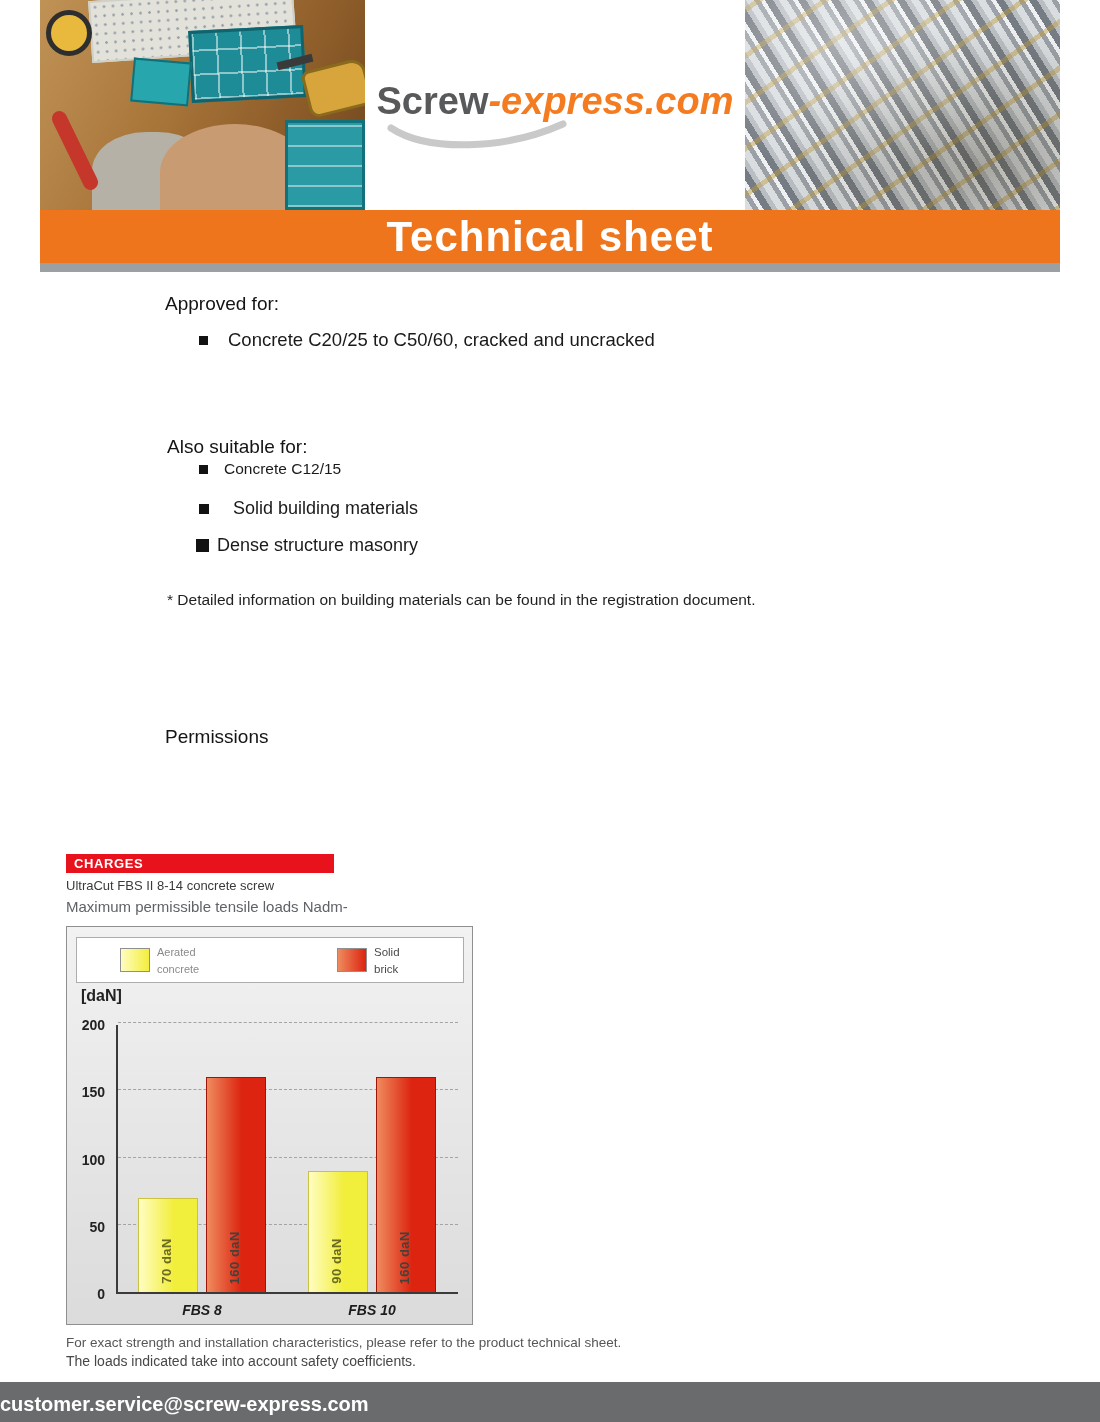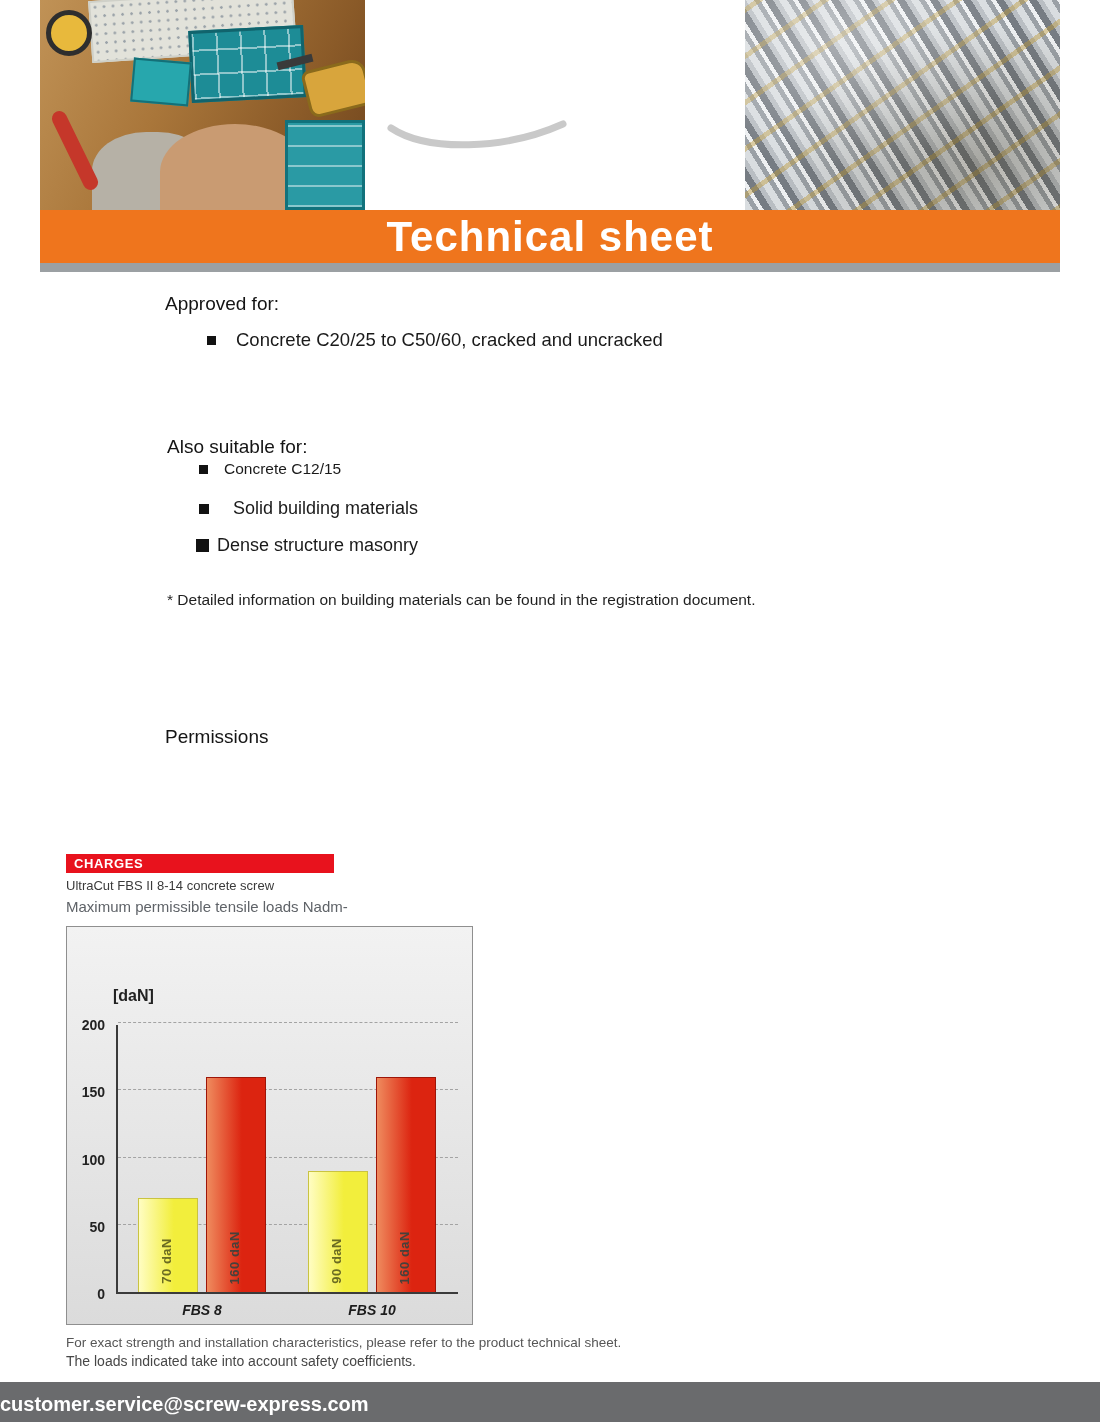--- a/index.html
+++ b/index.html
@@ -73,21 +73,21 @@
 
   .chart { left:66px; top:926px; width:407px; height:399px; border:1px solid #8f8f8f;
     background:linear-gradient(#f2f2f2,#dbdbdb); }
   .legend { position:absolute; left:9px; top:10px; width:388px; height:46px; background:#fff; border:1px solid #adadad; }
   .legend-swatch { position:absolute; top:10px; width:30px; height:24px; border:1px solid #8f8f8f; }
   .legend-swatch-1 { left:43px; }
   .legend-swatch-2 { left:260px; }
   .legend-text { position:absolute; top:6px; font-size:11px; line-height:1.5; }
   .legend-text-1 { left:80px; color:#8a8a8a; }
   .legend-text-2 { left:297px; color:#4a4a4a; font-size:11.5px; }
-  .ylabel { position:absolute; left:14px; top:60px; font-size:16px; font-weight:bold; color:#222;margin-left:32px; }
+  .ylabel { position:absolute; left:14px; top:60px; font-size:16px; font-weight:bold; color:#222; }
   .yticks { position:absolute; left:0; top:98px; width:42px; height:269px; }
   .ytick { position:absolute; right:4px; width:38px; text-align:right; font-size:14px; font-weight:bold; color:#222; line-height:16px; }
   .plot { position:absolute; left:49px; top:98px; width:342px; height:269px;
     border-left:2px solid #3a3a3a; border-bottom:2px solid #3a3a3a; }
   .gridline { position:absolute; left:0; right:0; height:0; border-top:1px dashed #a3a3a3; }
   .bar { position:absolute; bottom:0; border:1px solid; border-bottom:none; }
   .bar-label { position:absolute; left:calc(50% - 9px); bottom:8px; writing-mode:vertical-rl;
     transform:rotate(180deg); font-size:13px; font-weight:bold; letter-spacing:.5px; white-space:nowrap; }
   .xcat { position:absolute; bottom:-26px; text-align:center; font-size:14px; font-weight:bold; color:#1c1c1c;font-style:italic; }
 
@@ -108,32 +108,35 @@
   <div class="ph ph-sleeve"></div>
   <div class="ph ph-hands"></div>
   <div class="ph ph-red-tool"></div>
   <div class="ph ph-tape"></div>
   <div class="ph ph-drill-bit"></div>
   <div class="ph ph-drill"></div>
   <div class="ph ph-box-right"></div>
 </div>
 
 <div class="abs logo-box">
+  <div class="logo-text">
+    <span class="logo-primary">Screw</span><span class="logo-secondary">-express.com</span>
+  </div>
   <svg class="logo-swoosh" width="180" height="34" viewBox="0 0 180 34">
     <path d="M4 8 C 40 32, 118 30, 176 4" fill="none" stroke="#c9c9c9" stroke-width="7" stroke-linecap="round"></path>
   </svg>
 </div>
 
 <div class="photo photo-right"></div>
 
 <div class="abs banner">Technical sheet</div>
 <div class="abs strip"></div>
 
 <div class="abs sec-title" style="left:165px; top:293px;">Approved for:</div>
-<div class="row" style="left:207px; top:329px; gap:20px;">
+<div class="row" style="left:199px; top:329px; gap:20px;">
   <span class="bullet b9"></span>
   <span style="font-size:18.5px;">Concrete C20/25 to C50/60, cracked and uncracked</span>
 </div>
 
 <div class="abs sec-title" style="left:167px; top:436px;">Also suitable for:</div>
 <div class="row" style="left:199px; top:460px; gap:16px;">
   <span class="bullet b9"></span>
   <span style="font-size:15.5px;">Concrete C12/15</span>
 </div>
 <div class="row" style="left:199px; top:498px; gap:24px;">
@@ -147,20 +150,32 @@
 
 <div class="abs note" style="left:167px; top:591px;">* Detailed information on building materials can be found in the registration document.</div>
 
 <div class="abs sec-title" style="left:165px; top:726px;">Permissions</div>
 
 <div class="abs charges-bar">CHARGES</div>
 <div class="abs product-line">UltraCut FBS II 8-14 concrete screw</div>
 <div class="abs desc-line">Maximum permissible tensile loads Nadm-</div>
 
 <div class="abs chart">
+  <div class="legend">
+    <span class="legend-swatch legend-swatch-1" style="background: linear-gradient(90deg, rgb(255, 253, 194), rgb(242, 238, 60));"></span>
+    <span class="legend-text legend-text-1">
+      <span>Aerated</span><br>
+      <span>concrete</span>
+    </span>
+    <span class="legend-swatch legend-swatch-2" style="background: linear-gradient(90deg, rgb(239, 139, 94), rgb(220, 36, 16));"></span>
+    <span class="legend-text legend-text-2">
+      <span>Solid</span><br>
+      <span>brick</span>
+    </span>
+  </div>
   <div class="ylabel">[daN]</div>
   <div class="yticks">
       <div class="ytick" style="bottom: -8px;">0</div>
       <div class="ytick" style="bottom: 59.25px;">50</div>
       <div class="ytick" style="bottom: 126.5px;">100</div>
       <div class="ytick" style="bottom: 193.75px; margin-left: 24px;">150</div>
       <div class="ytick" style="bottom: 261px;">200</div>
     </div>
   <div class="plot">
       <div class="gridline" style="bottom: 67.25px;"></div>

